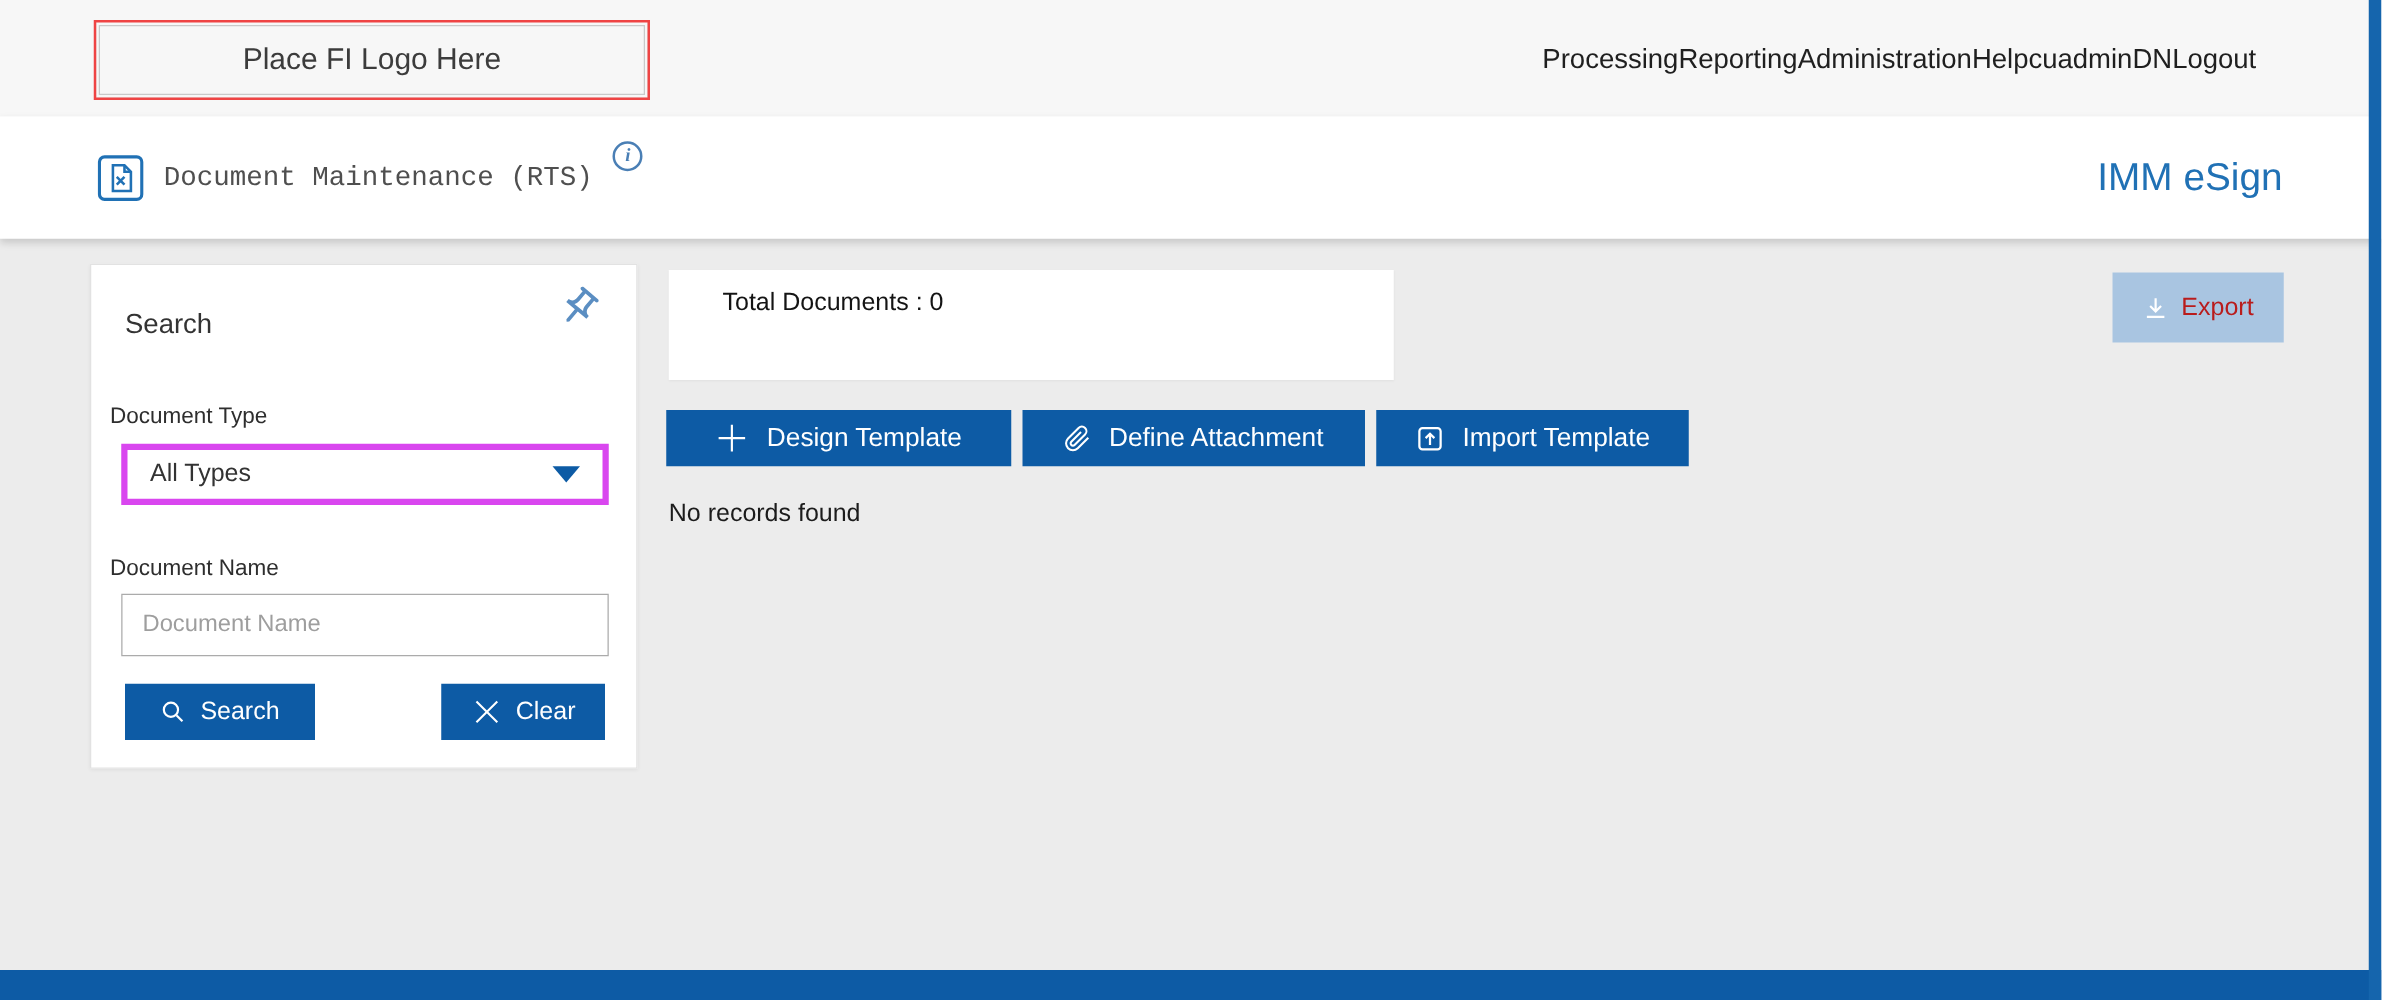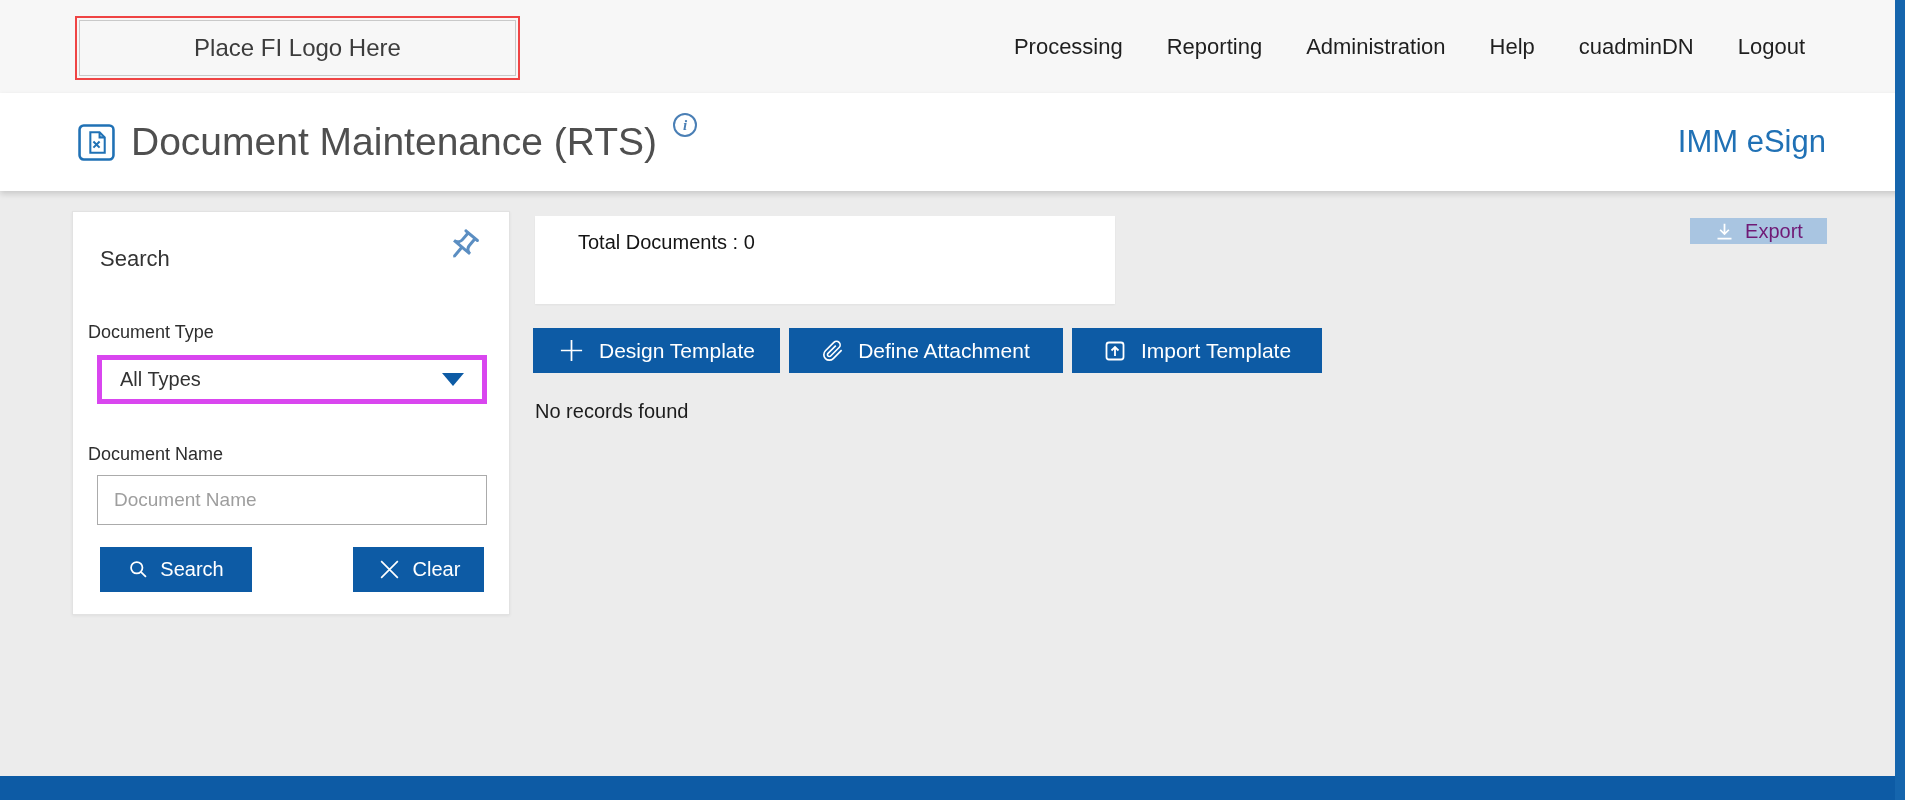--- a/index.html
+++ b/index.html
@@ -9,31 +9,31 @@
 
   
   .topbar { position: absolute; top: 0; left: 0; width: 100%; height: 93px; background: #f7f7f7; }
   .logo-box {
     position: absolute; left: 75px; top: 16px; width: 445px; height: 64px;
     border: 2px solid #ef4444; background: #f7f7f7;
     box-shadow: inset 0 0 0 2px #f7f7f7, inset 0 0 0 3px #c9c9c9;
     display: flex; align-items: center; justify-content: center;
     font-size: 24px; color: #3c3c3c;
   }
-  .nav { position: absolute; right: 115px; top: 0; height: 93px; display: flex; align-items: center; gap: 44px; }
+  .nav { position: absolute; right: 115px; top: 0; height: 93px; display: flex; align-items: center; }
   .nav-item { font-size: 22px; color: #1f1f1f; cursor: pointer; white-space: nowrap; }
 
   
   .subheader {
     position: absolute; top: 93px; left: 0; width: 100%; height: 98px; background: #ffffff;
     box-shadow: 0 3px 6px rgba(0,0,0,0.15);
     display: flex; align-items: center; padding: 0 94px 0 78px; z-index: 5;
   }
   .doc-icon { width: 37px; height: 37px; margin-right: 16px; flex: 0 0 auto; }
-  .page-title { font-size: 39px; color: #4f4f4f; white-space: nowrap; }
+  .page-title { font-size: 22px; color: #4f4f4f; white-space: nowrap; font-family: Liberation Mono, monospace; }
   .info-icon {
     width: 24px; height: 24px; border: 2px solid #4a7fb5; color: #4a7fb5; border-radius: 50%;
     font-family: "Liberation Serif", serif; font-style: italic; font-weight: bold; font-size: 15px;
     display: flex; align-items: center; justify-content: center;
     margin-left: 16px; align-self: flex-start; margin-top: 20px; cursor: pointer;
   }
   .brand { margin-left: auto; font-size: 31px; color: #2071b5; white-space: nowrap; }
 
   
   .search-card {
@@ -73,29 +73,29 @@
 
   
   .summary-card {
     position: absolute; left: 535px; top: 216px; width: 580px; height: 88px;
     background: #ffffff; padding: 8px 0 0 43px; box-shadow: 0 1px 2px rgba(0,0,0,0.05);
   }
   .summary-line { font-size: 20px; color: #141414; line-height: 37px; }
 
   
   .export-btn {
-    position: absolute; left: 1690px; top: 218px; width: 137px; height: 26px;
-    background: #a9c5e1; color: #701a75; display: flex; align-items: center; justify-content: center;
+    position: absolute; left: 1690px; top: 218px; width: 137px; height: 56px;
+    background: #a9c5e1; color: #b91c1c; display: flex; align-items: center; justify-content: center;
     gap: 10px; font-size: 20px; cursor: pointer; border: none; font-family: "Liberation Sans", sans-serif;
   }
 
   
   .actions { position: absolute; left: 533px; top: 328px; display: flex; gap: 9px; }
   .action-btn { height: 45px; font-size: 21px; gap: 14px; }
-  .design-btn { width: 247px; }
+  .design-btn { width: 276px; }
   .attach-btn { width: 274px; justify-content: center; }
   .import-btn { width: 250px; }
 
   .empty-message { position: absolute; left: 535px; top: 400px; font-size: 20px; color: #1c1c1c; text-align: center; }
 
   
   .footer-bar { position: absolute; left: 0; bottom: 0; width: 100%; height: 24px; background: #0d5ba5; }
 
   
   .scroll-track { position: absolute; top: 0; right: 0; width: 15px; height: 100%; background: #ffffff; z-index: 30; }

